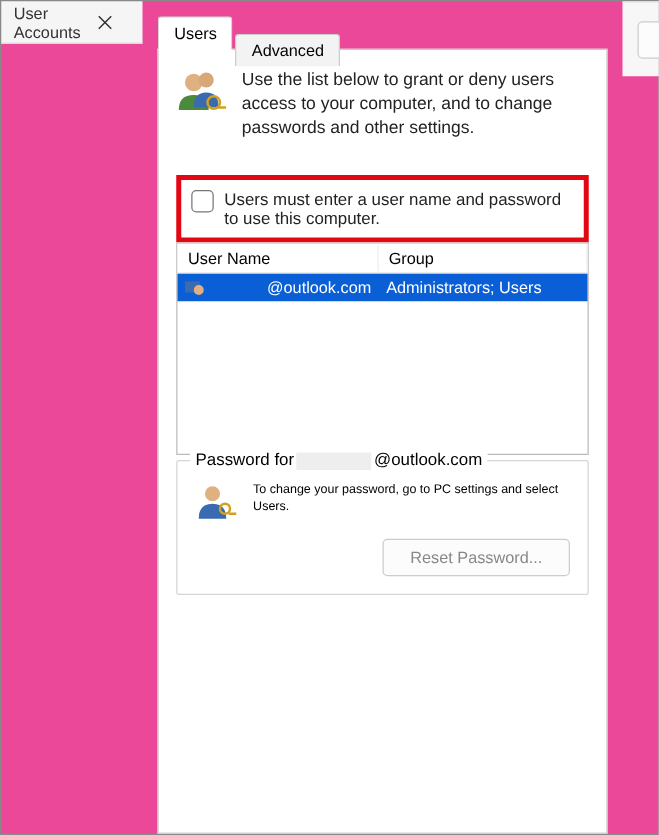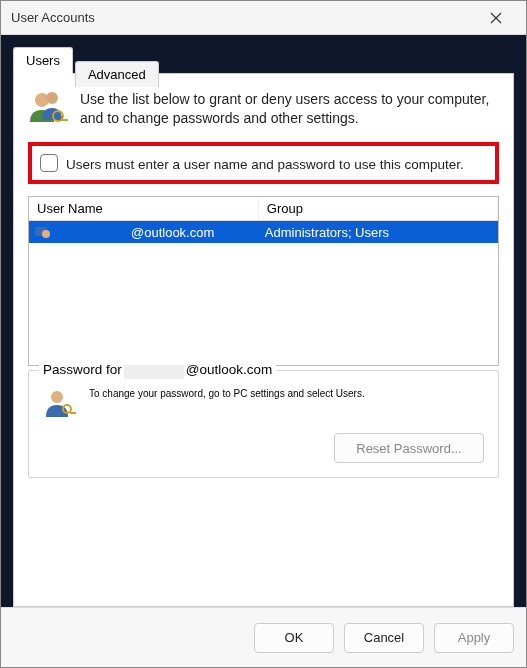--- a/index.html
+++ b/index.html
@@ -12,22 +12,22 @@
     color: #000;
     width: 527px;
     height: 668px;
     overflow: hidden;
   }
   .window {
     width: 527px;
     height: 668px;
     border: 1px solid #888;
     display: flex;
-    flex-direction: column;
-    background: #0f172a;
+    flex-direction: row;
+    background: #ec4899;
   }
   .titlebar {
     height: 34px;
     display: flex;
     align-items: center;
     padding: 0 10px;
     background: #f5f5f5;
     border-bottom: 1px solid #ddd;
   }
   .titlebar .title {
@@ -76,41 +76,40 @@
   .tabpanel {
     border: 1px solid #ccc;
     background: #fff;
     flex: 1;
     padding: 14px;
     display: flex;
     flex-direction: column;
   }
   .intro {
     display: flex;
-    align-items: flex-end;
+    align-items: flex-start;
     gap: 12px;
-    margin-bottom: 14px;
+    margin-bottom: 29px;
   }
   .intro .icon {
     width: 40px;
     height: 40px;
     flex: 0 0 40px;
   }
   .intro .text {
     font-size: 14px;
     color: #222;
     line-height: 1.35;
   }
   .highlightbox {
     border: 4px solid #e30613;
     padding: 8px 8px;
     display: flex;
-    align-items: flex-end;
+    align-items: flex-start;
     gap: 8px;
-    margin-bottom: 12px;
   }
   .chk {
     width: 18px;
     height: 18px;
     border: 1.5px solid #777;
     border-radius: 4px;
     background: #fff;
     flex: 0 0 18px;
   }
   .highlightbox .lbl {

